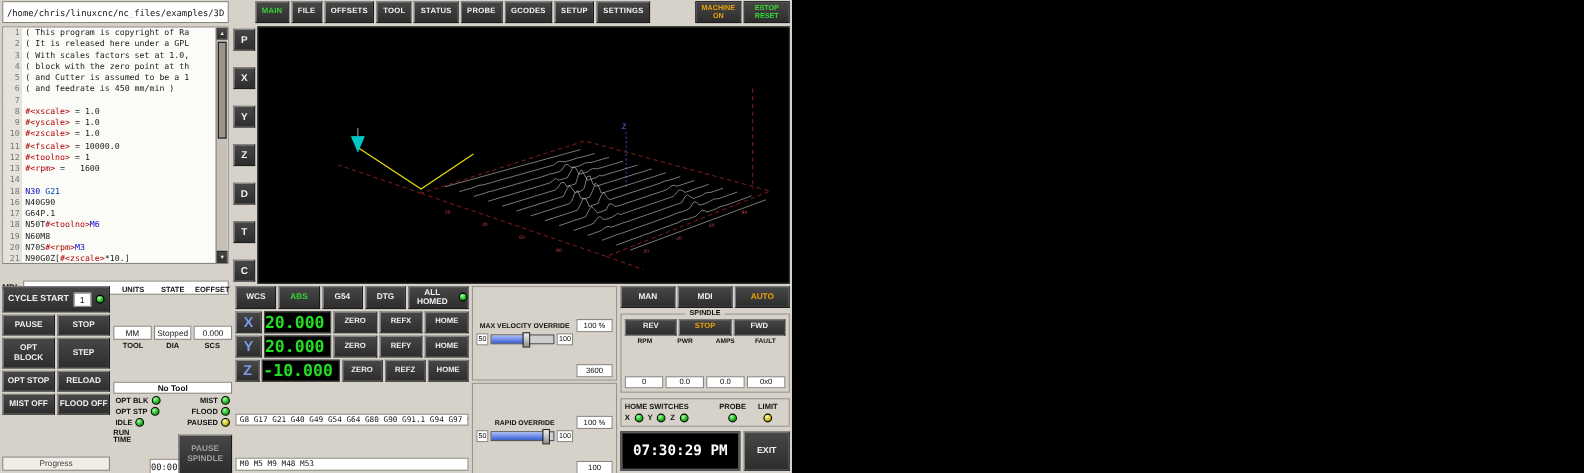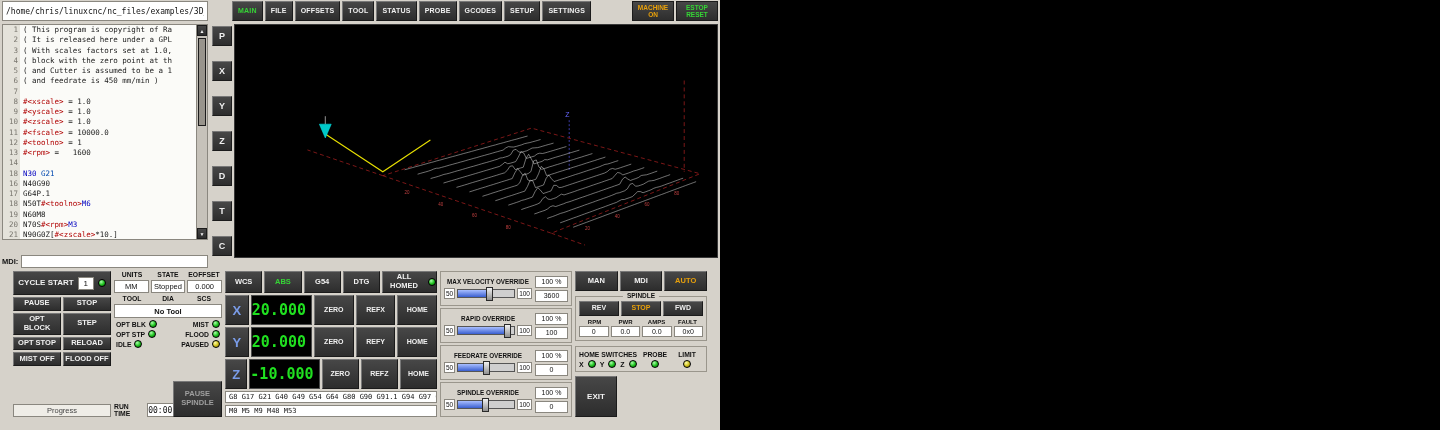--- a/index.html
+++ b/index.html
@@ -12,21 +12,21 @@
     --group-border:#9a968c;--code-bg:#fbfbf8;--gutter-bg:#e4e2da;--gutter-text:#7a776f;--scroll-bg:#c6c2ba;
     --scroll-thumb:#98948c;--letters-text:#f0f0f0;--progress-bg:#efede7;--progress-text:#444;--dis-text:#9f9f9f;
     --slider-trough:#cfcfcf;--pwr-border:#1b1b1b;}
 
   .btn{background:linear-gradient(var(--btn-bg),var(--btn-bg2));border:1px solid var(--btn-border);
     border-top-color:var(--btn-hi);border-left-color:var(--btn-hi);color:var(--btn-text);
     font:bold 7.5px "Liberation Sans",sans-serif;cursor:default;line-height:1.15;}
   .txt-green{color:#35d435 !important;}
   .txt-amber{color:#e8a00a !important;}
   .box{background:var(--box-bg);color:var(--box-text);border:1px solid var(--box-border);
-    display:flex;align-items:center;justify-content:center;font:7.5px "Liberation Sans",sans-serif;}
+    display:flex;align-items:center;justify-content:center;font:7.5px "Liberation Sans",sans-serif;margin-top:27px;}
   .lbl{font:bold 6.8px "Liberation Sans",sans-serif;color:var(--label);}
   .led{width:8px;height:8px;border-radius:50%;background:#2b2b2b;border:1px solid #000;flex:none;}
   .led-green{background:radial-gradient(circle at 35% 30%,#aaffaa,#1bbf1b 55%,#0a660a);}
   .led-yellow{background:radial-gradient(circle at 35% 30%,#ffffaa,#cfc019 55%,#6e650a);}
 
   
   .topbar{position:absolute;left:0;top:0;right:0;height:22px;display:flex;align-items:stretch;gap:2px;padding:1px 2px;}
   .path-entry{width:206px;background:var(--entry-bg);color:var(--entry-text);border:1px solid var(--box-border);
     font:8px "DejaVu Sans Mono",monospace;padding:0 3px;}
   .menu{display:flex;gap:2px;margin-left:22px;}
@@ -57,21 +57,21 @@
   
   .letters{position:absolute;left:212px;top:26px;width:20px;height:230px;display:flex;flex-direction:column;justify-content:space-between;}
   .letter-btn{width:20px;height:20px;font:bold 9px "Liberation Sans",sans-serif;color:var(--letters-text);
     display:flex;align-items:center;justify-content:center;}
 
   
   .preview{position:absolute;left:234px;top:24px;width:484px;height:234px;background:#000;border:1px solid #383838;}
   .preview svg{width:100%;height:100%;display:block;}
 
   
-  .bottom{position:absolute;left:0;top:258px;right:0;bottom:0;display:flex;gap:3px;padding:13px;}
+  .bottom{position:absolute;left:0;top:258px;right:0;bottom:0;display:flex;gap:3px;padding:2px;}
   .c1{width:98px;display:flex;flex-direction:column;gap:2px;}
   .cycle-start{height:24px;display:flex;align-items:center;justify-content:center;gap:4px;font-size:8px;}
   .counter{width:16px;height:13px;background:var(--box-bg);color:var(--box-text);border:1px solid var(--box-border);
     display:flex;align-items:center;justify-content:center;font:8px "Liberation Sans",sans-serif;}
   .btn-grid{flex:1;display:grid;grid-template-columns:1fr 1fr;gap:2px;}
   .btn-grid .btn{white-space:normal;padding:1px;}
   .progress{height:13px;border:1px solid var(--box-border);background:var(--progress-bg);color:var(--progress-text);
     font-size:7.5px;display:flex;align-items:center;justify-content:center;margin-top:36px;}
 
   .c2{width:108px;display:flex;flex-direction:column;gap:2px;}
@@ -468,20 +468,21 @@
           </span>
           <span class="swled-cell">
                 <span class="led led-green"></span>
               </span>
           <span class="swled-cell">
                 <span class="led led-yellow"></span>
               </span>
         </div>
       </div>
       <div class="clockrow">
+        <div class="clock">07:30:29 PM</div>
         <button class="btn exit">EXIT</button>
       </div>
     </div>
 
   </div>
 </div>
 
 </div>
 
 </body></html>

